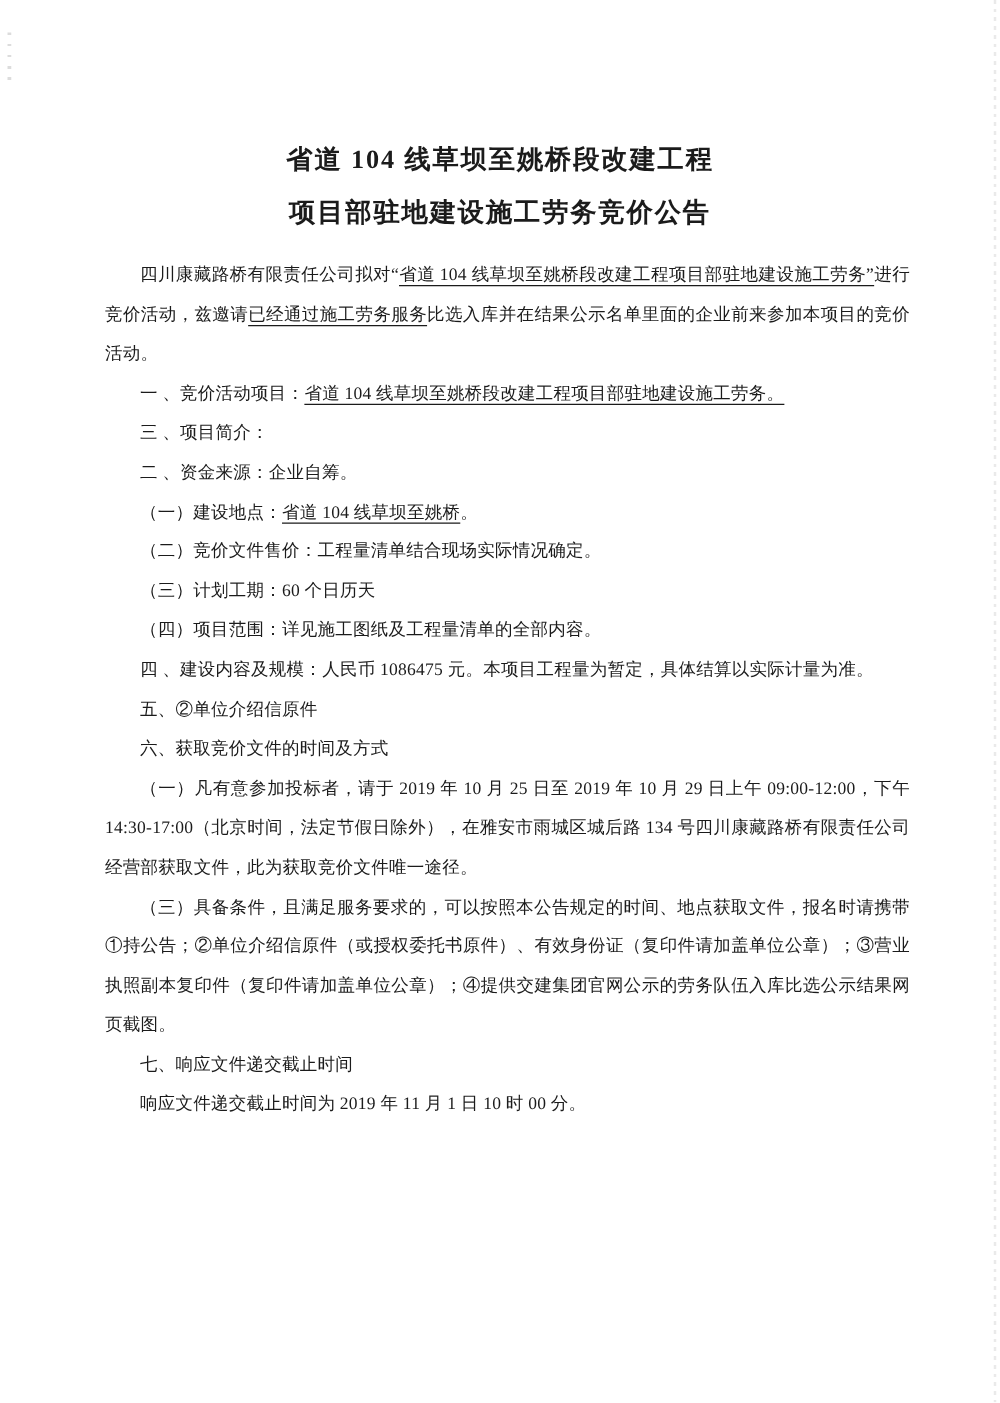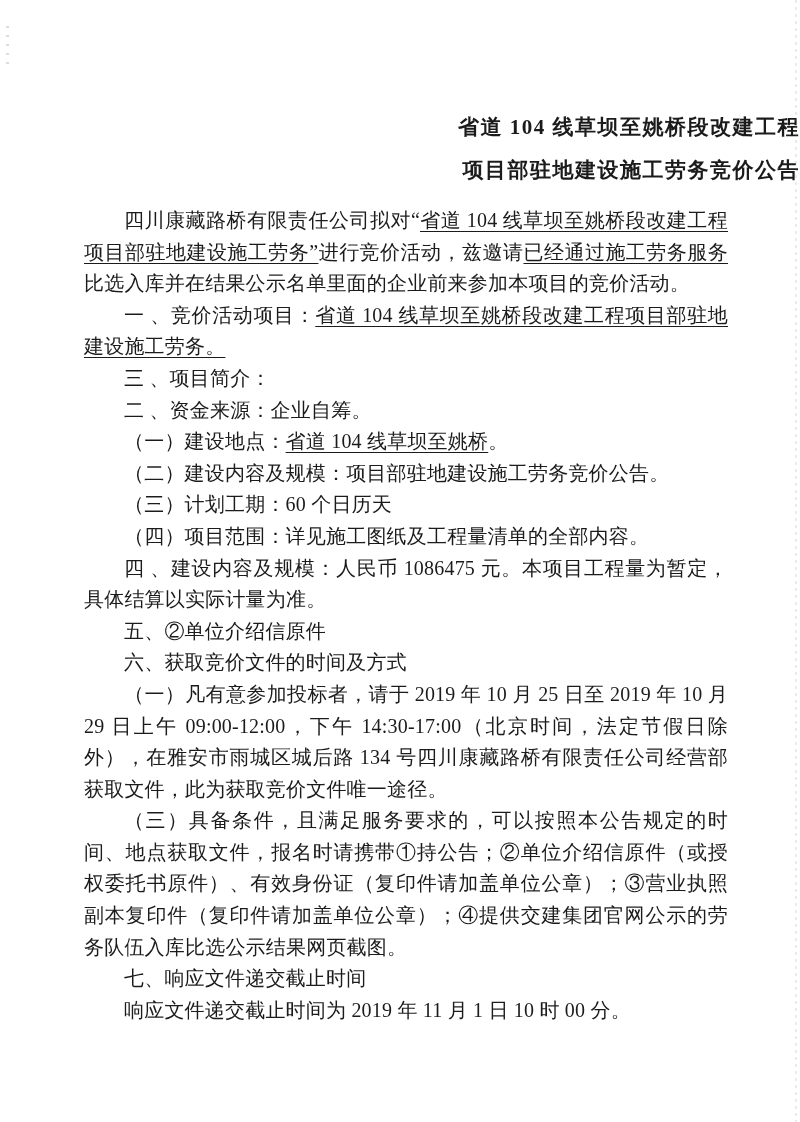--- a/index.html
+++ b/index.html
@@ -6,31 +6,31 @@
   .page {
     position: relative;
     width: 800px;
     height: 1122px;
     margin: 0 auto;
     background: #ffffff;
     overflow: hidden;
     font-family: "Liberation Serif", "DejaVu Serif", serif;
     color: #1b1b1b;
   }
-  .titles { padding-top: 106px; text-align: right; }
+  .titles { padding-top: 106px; text-align: center; }
   .doc-title {
     margin: 0;
     font-size: 21px;
     font-weight: 700;
     line-height: 43px;
     letter-spacing: 1.5px;
   }
   .doc-body {
     padding: 13px 72px 0 84px;
-    font-size: 20px;
+    font-size: 14px;
     line-height: 31.6px;
     text-align: justify;
     letter-spacing: 0.2px;
   }
   .para { margin: 0; text-indent: 2em; }
   .seg-bold { font-weight: 400; }
   .seg-underline {
     text-decoration: underline;
     text-underline-offset: 4px;
     text-decoration-thickness: 1px;
@@ -71,21 +71,21 @@
     <h1 class="doc-title">省道 104 线草坝至姚桥段改建工程</h1>
     <h1 class="doc-title">项目部驻地建设施工劳务竞价公告</h1>
   </div>
 
   <div class="doc-body">
       <p class="para"><span>四川康藏路桥有限责任公司拟对“</span><span class="seg-underline">省道 104 线草坝至姚桥段改建工程项目部驻地建设施工劳务”</span><span>进行竞价活动，兹邀请</span><span class="seg-underline">已经通过施工劳务服务</span><span>比选入库并在结果公示名单里面的企业前来参加本项目的竞价活动。</span></p>
       <p class="para"><span class="seg-bold">一 、竞价活动项目：</span><span class="seg-underline">省道 104 线草坝至姚桥段改建工程项目部驻地建设施工劳务。</span></p>
       <p class="para"><span class="seg-bold">三 、项目简介：</span></p>
       <p class="para"><span class="seg-bold">二 、资金来源：企业自筹。</span></p>
       <p class="para"><span>（一）建设地点：</span><span class="seg-underline">省道 104 线草坝至姚桥</span><span>。</span></p>
-      <p class="para"><span>（二）建设内容及规模：项目部驻地建设施工劳务竞价公告。</span></p>
+      <p class="para"><span>（二）竞价文件售价：工程量清单结合现场实际情况确定。</span></p>
       <p class="para"><span>（三）计划工期：60 个日历天</span></p>
       <p class="para"><span>（四）项目范围：详见施工图纸及工程量清单的全部内容。</span></p>
       <p class="para"><span class="seg-bold">四 、建设内容及规模：</span><span>人民币 1086475 元。本项目工程量为暂定，具体结算以实际计量为准。</span></p>
       <p class="para"><span class="seg-bold">五、②单位介绍信原件</span></p>
       <p class="para"><span class="seg-bold">六、获取竞价文件的时间及方式</span></p>
       <p class="para"><span>（一）凡有意参加投标者，请于 2019 年 10 月 25 日至 2019 年 10 月 29 日上午 09:00-12:00，下午 14:30-17:00（北京时间，法定节假日除外），在雅安市雨城区城后路 134 号四川康藏路桥有限责任公司经营部获取文件，此为获取竞价文件唯一途径。</span></p>
       <p class="para"><span>（三）具备条件，且满足服务要求的，可以按照本公告规定的时间、地点获取文件，报名时请携带①持公告；②单位介绍信原件（或授权委托书原件）、有效身份证（复印件请加盖单位公章）；③营业执照副本复印件（复印件请加盖单位公章）；④提供交建集团官网公示的劳务队伍入库比选公示结果网页截图。</span></p>
       <p class="para"><span class="seg-bold">七、响应文件递交截止时间</span></p>
       <p class="para"><span>响应文件递交截止时间为 2019 年 11 月 1 日 10 时 00 分。</span></p>
     </div>

